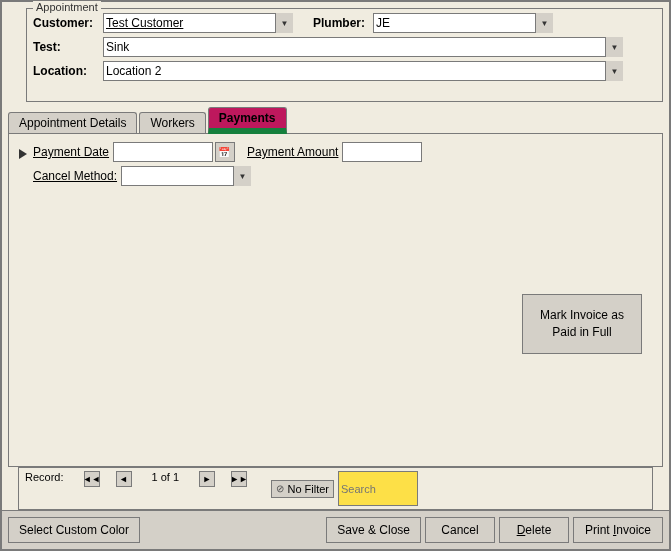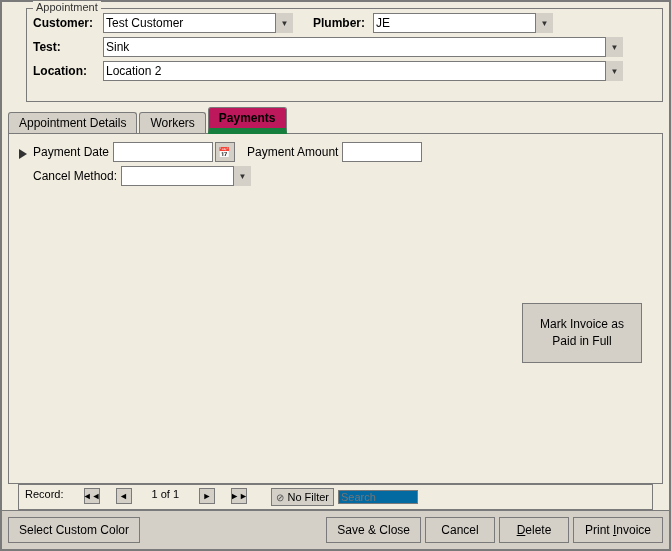--- a/index.html
+++ b/index.html
@@ -81,21 +81,21 @@
       align-items: center;
       justify-content: center;
       pointer-events: none;
     }
     .select-arrow::after {
       content: '▼';
       font-size: 8px;
       color: #333;
     }
 
-    .customer-select { width: 190px; }
+    .customer-select { width: 190px; text-decoration: underline; }
     .plumber-label { margin-left: 20px; font-weight: bold; width: 60px; }
     .plumber-select { width: 180px; }
     .type-select { width: 520px; }
     .location-select { width: 520px; }
 
     
     .tabs-container {
       margin: 0 6px;
       display: flex;
       align-items: flex-end;
@@ -140,20 +140,21 @@
     .payment-fields-row {
       display: flex;
       align-items: center;
       margin-left: 16px;
     }
 
     .field-label {
       font-size: 12px;
       color: #000;
       margin-right: 4px;
+      text-decoration: underline;
     }
 
     input[type="text"].win-input {
       height: 20px;
       border: 1px solid #7a7a7a;
       background: white;
       font-size: 12px;
       padding: 0 2px;
     }
 
@@ -248,23 +249,23 @@
       border: 1px solid #7a7a7a;
       font-size: 11px;
       padding: 0 4px;
       cursor: pointer;
       display: flex;
       align-items: center;
       gap: 3px;
     }
 
     .search-input {
-      height: 14px;
-      border: 1px solid #7a7a7a;
-      background: #0369a1;
+      height: 35px;
+      border: 1px solid #7a7a7a;
+      background: #fde047;
       font-size: 11px;
       padding: 0 2px;
       width: 80px;
     }
 
     
     .bottom-bar {
       background: #d4d0c8;
       padding: 6px 6px;
       display: flex;

